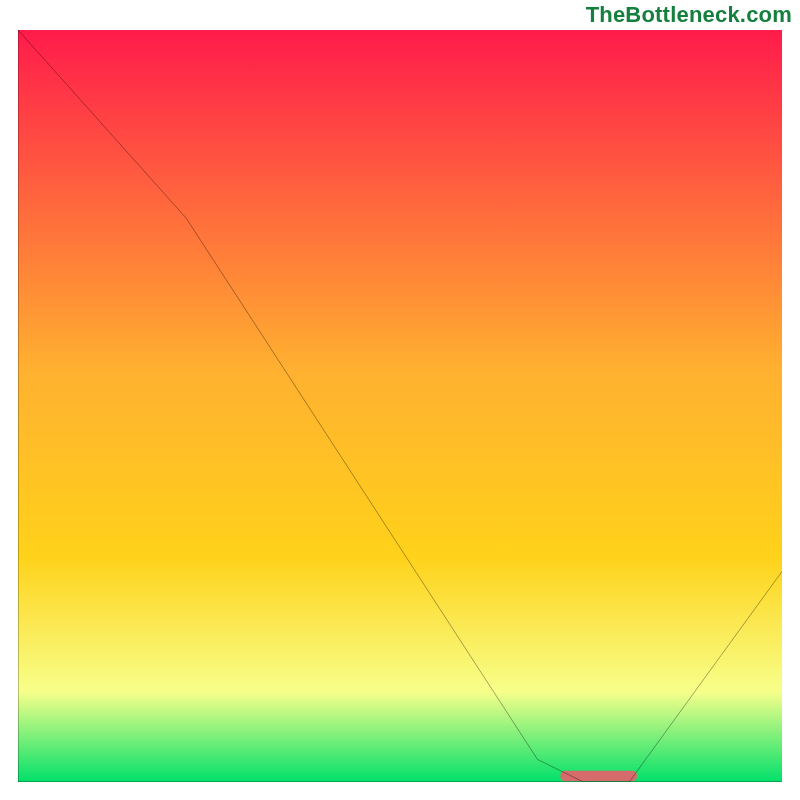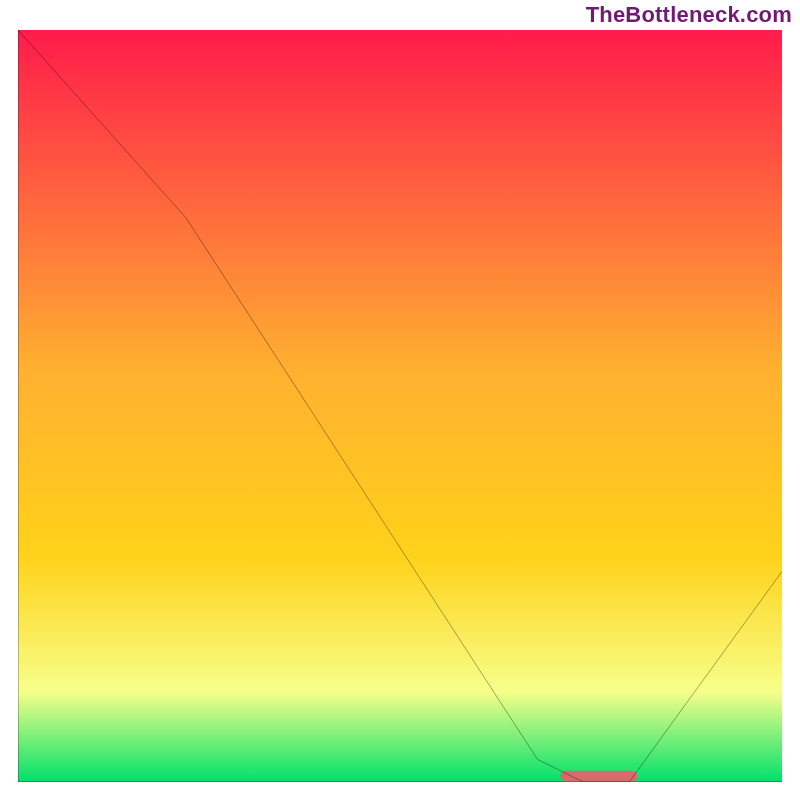--- a/index.html
+++ b/index.html
@@ -16,21 +16,21 @@
     width: 800px;
     height: 800px;
     box-sizing: border-box;
   }
   .watermark {
     position: absolute;
     top: 2px;
     right: 8px;
     font-size: 22px;
     font-weight: bold;
-    color: #701a75;
+    color: #15803d;
     letter-spacing: 0.2px;
     user-select: none;
   }
   .plot-wrap {
     position: absolute;
     left: 18px;
     top: 30px;
     width: 764px;
     height: 752px;
   }

